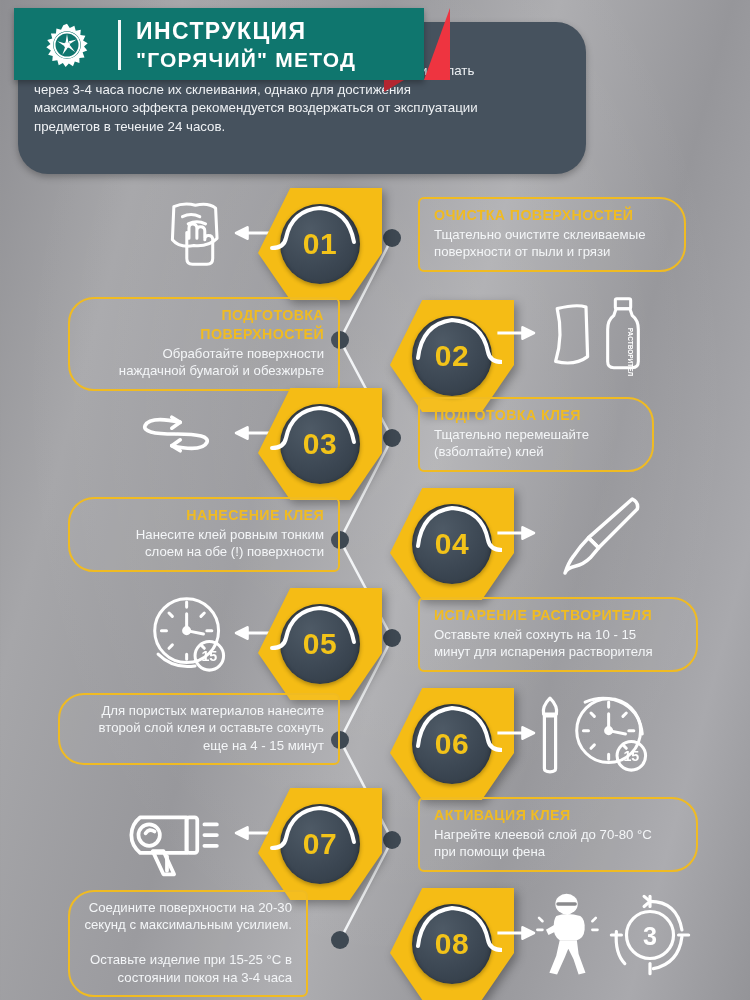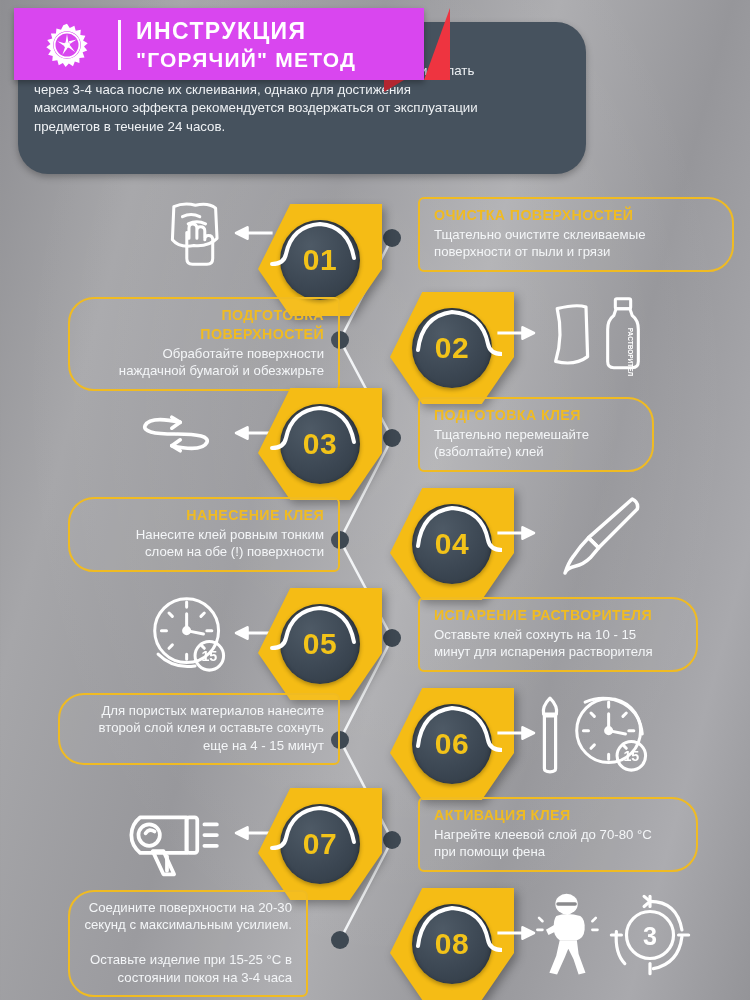--- a/index.html
+++ b/index.html
@@ -33,21 +33,21 @@
     box-shadow:0 3px 7px rgba(0,0,0,.28);
   }
   #intro-text{
     position:absolute;left:34px;top:62px;width:520px;
     color:#eef1f4;font-size:13.3px;line-height:18.6px;
     white-space:pre-line;
   }
 
   #title-banner{
     position:absolute;left:14px;top:8px;width:410px;height:72px;
-    background:#d946ef;
+    background:#0f766e;
     box-shadow:0 3px 6px rgba(0,0,0,.30);
   }
   #title-banner:after{ 
     content:"";position:absolute;right:-26px;top:0;
     border-style:solid;border-width:0 0 72px 26px;
     border-color:transparent transparent #ee3440 transparent;
   }
   #banner-tail{
     position:absolute;left:384px;top:80px;
     border-style:solid;border-width:12px 20px 0 0;
@@ -165,42 +165,42 @@
         <path d="M34 26 Q46 20 58 26"></path>
           <path d="M42 36 Q54 30 66 36"></path>
         <path d="M40 48 L40 84 Q40 92 48 92 L68 92 Q76 92 76 84 L76 58 Q76 52 70 52 Q65 52 65 58
                  M65 56 L65 46 Q65 40 59 40 Q54 40 54 46 L54 56
                  M54 54 L54 42 Q54 36 48 36 Q43 36 43 42 L43 56"></path>
       </g>
     </svg>
     <svg class="arrow" style="left:232px;top:28px;width:42px;height:34px" viewBox="0 0 60 40">
       <path d="M58 20 L22 20 M22 20 L22 12 L6 20 L22 28 L22 20 Z" fill="#fff" stroke="#fff" stroke-width="4" stroke-linejoin="round"></path>
     </svg>
-    <div class="hex" style="left:258px;top:16px">
+    <div class="hex" style="left:258px;top:0px">
       <div class="hexshape"></div>
       <div class="ring"></div>
       <svg class="arcline" viewBox="0 0 100 96">
         <path d="M2 52 Q14 52 16 42 Q22 14 50 12 Q78 14 84 46" fill="none" stroke="#fff" stroke-width="4" stroke-linecap="round"></path>
       </svg>
       <div class="num">01</div>
     </div>
-    <div class="bubble right" style="left:418px;top:9px;width:316px;">
+    <div class="bubble right" style="left:418px;top:9px;width:268px;">
       <div class="bub-title">ОЧИСТКА ПОВЕРХНОСТЕЙ</div>
       <div class="bub-body">Тщательно очистите склеиваемые
 поверхности от пыли и грязи</div>
     </div>
   </div>
 
   <div class="step" style="top:288px">
     <div class="bubble left" style="left:68px;top:9px;width:272px;padding-left:24px;">
       <div class="bub-title">ПОДГОТОВКА ПОВЕРХНОСТЕЙ</div>
       <div class="bub-body">Обработайте поверхности
 наждачной бумагой и обезжирьте</div>
     </div>
-    <div class="hex" style="left:390px;top:4px">
+    <div class="hex" style="left:390px;top:12px">
       <div class="hexshape"></div>
       <div class="ring"></div>
       <svg class="arcline" viewBox="0 0 100 96">
         <path d="M16 50 Q20 16 50 12 Q80 14 86 44 Q88 54 100 54" fill="none" stroke="#fff" stroke-width="4" stroke-linecap="round"></path>
       </svg>
       <div class="num">02</div>
     </div>
     <svg class="arrow" style="left:496px;top:28px;width:42px;height:34px" viewBox="0 0 60 40">
       <path d="M2 20 L38 20 M38 20 L38 12 L54 20 L38 28 L38 20 Z" fill="#fff" stroke="#fff" stroke-width="4" stroke-linejoin="round"></path>
     </svg>

